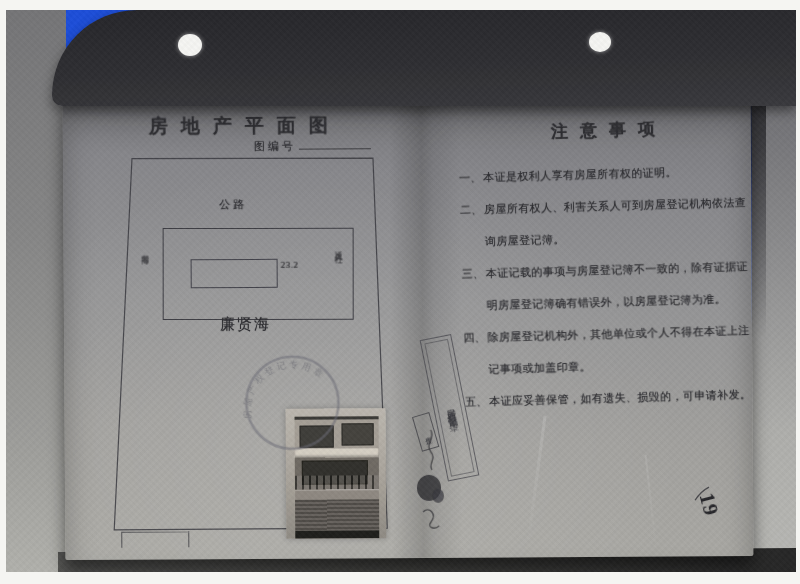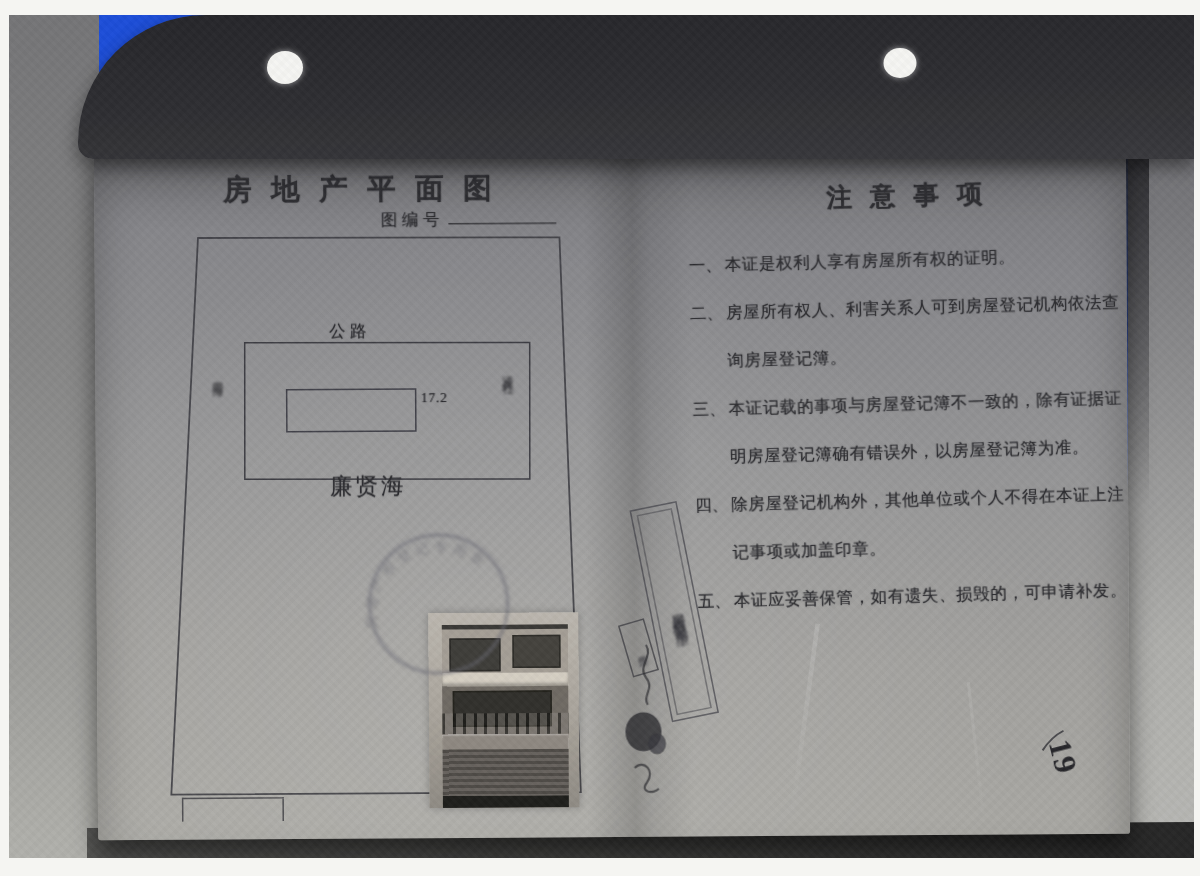--- a/index.html
+++ b/index.html
@@ -68,21 +68,21 @@
   }
   .crease{position:absolute;background:linear-gradient(180deg,rgba(255,255,255,.14),rgba(255,255,255,0));}
 
   .ink{color:#2c2c30;filter:blur(.32px);text-shadow:0 0 .8px rgba(44,44,48,.65);}
 
   
   .lp-title{position:absolute;left:86px;top:16px;font-size:19px;font-weight:bold;letter-spacing:13px;white-space:nowrap;}
   .lp-drawno{position:absolute;left:191px;top:41px;font-size:11px;letter-spacing:3px;white-space:nowrap;font-family:Liberation Mono, monospace;}
   .lp-drawno .uline{display:inline-block;width:72px;border-bottom:1px solid #3c3c40;margin-left:3px;vertical-align:baseline;height:11px;}
   .frame-svg{position:absolute;left:0;top:0;width:688px;height:462px;pointer-events:none;}
-  .plan-top{position:absolute;left:156px;top:116px;font-size:11px;letter-spacing:3px;}
+  .plan-top{position:absolute;left:156px;top:100px;font-size:11px;letter-spacing:3px;}
   .plan-outer{position:absolute;left:99px;top:131px;width:189px;height:90px;border:1.3px solid #3e3e44;transform:rotate(.3deg);}
   .plan-inner{position:absolute;left:127px;top:162px;width:85px;height:27px;border:1.2px solid #42424a;}
   .plan-dim{position:absolute;left:217px;top:163px;font-size:9px;letter-spacing:.5px;}
   .plan-east{position:absolute;left:268px;top:148px;font-size:8px;writing-mode:vertical-rl;letter-spacing:2px;filter:blur(.55px);opacity:.85;}
   .plan-west{position:absolute;left:76px;top:151px;font-size:7.5px;writing-mode:vertical-rl;letter-spacing:1px;filter:blur(.75px);opacity:.75;}
   .plan-bottom{position:absolute;left:156px;top:218px;font-size:15px;letter-spacing:2px;filter:blur(.45px);}
 
   
   .bphoto{
     position:absolute;left:221px;top:312px;width:100px;height:130px;
@@ -164,21 +164,21 @@
       <span>图编号</span><span class="uline"></span>
     </div>
 
     <svg class="frame-svg" viewBox="0 0 688 462">
       <polygon points="69,61 310,62 322,432 49,432" fill="none" stroke="#3a3a40" stroke-width="1.2" opacity=".85"></polygon>
     </svg>
 
     <div class="plan-top ink">公路</div>
     <div class="plan-outer"></div>
     <div class="plan-inner"></div>
-    <div class="plan-dim ink">17.2</div>
+    <div class="plan-dim ink">23.2</div>
     <div class="plan-east ink">通久社</div>
     <div class="plan-west ink">老四海</div>
     <div class="plan-bottom ink">廉贤海</div>
 
     <div class="bphoto">
       <div class="bldg">
         <div class="b-roof"></div>
         <div class="b-winrow">
           <div class="b-win1"></div>
           <div class="b-win2"></div>

